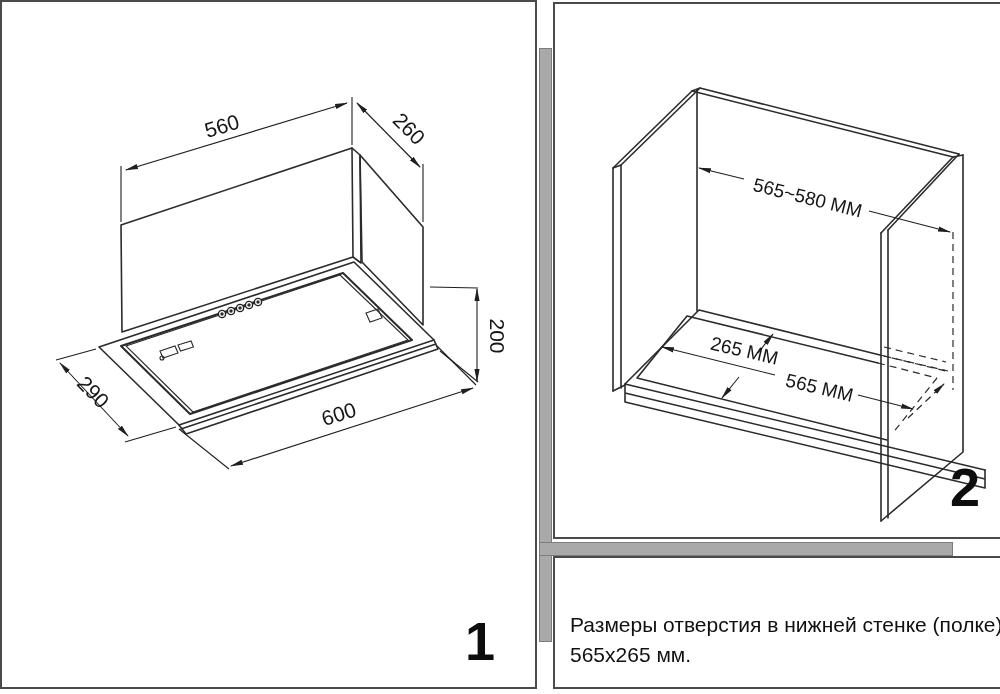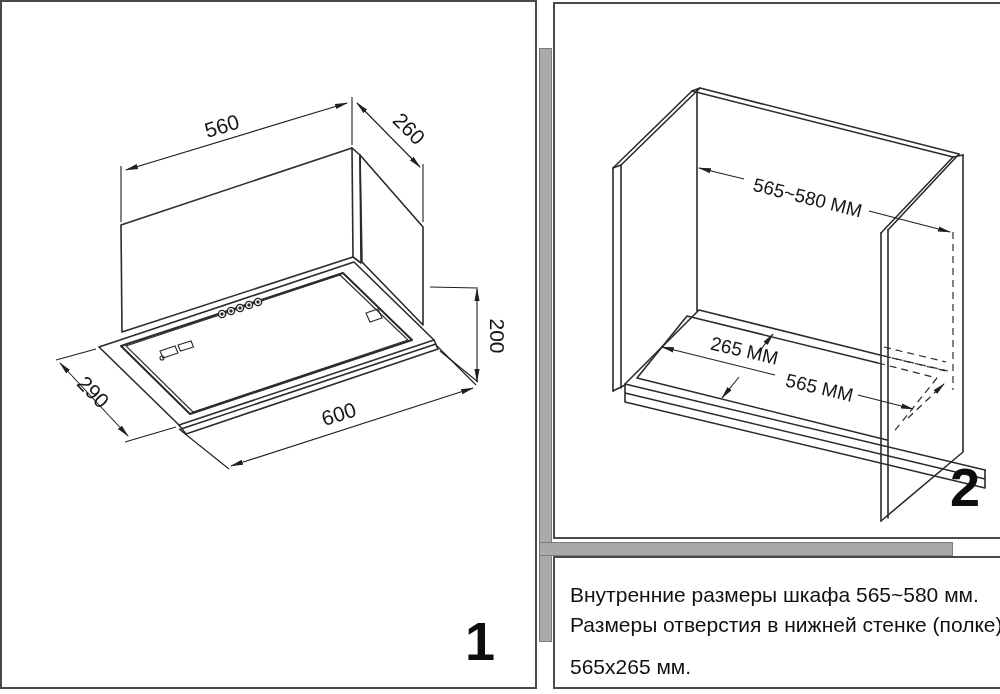--- a/index.html
+++ b/index.html
@@ -132,18 +132,17 @@
       </g>
 
       <text class="figlabel" x="965" y="506" text-anchor="middle">2</text>
     </svg>
   </div>
 
   <div id="shadow-v" class="shadow"></div>
   <div id="shadow-h" class="shadow"></div>
 
   <div id="caption-box" class="panel">
-    <div class="cap" style="top:22px;">Внутренние размеры шкафа 565~580 мм.</div>
     <div class="cap" style="top:52px;">Размеры отверстия в нижней стенке (полке)</div>
-    <div class="cap" style="top:94px;">565x265 мм.</div>
+    <div class="cap" style="top:82px;">565x265 мм.</div>
   </div>
 
 </div>
 
 </body></html>

